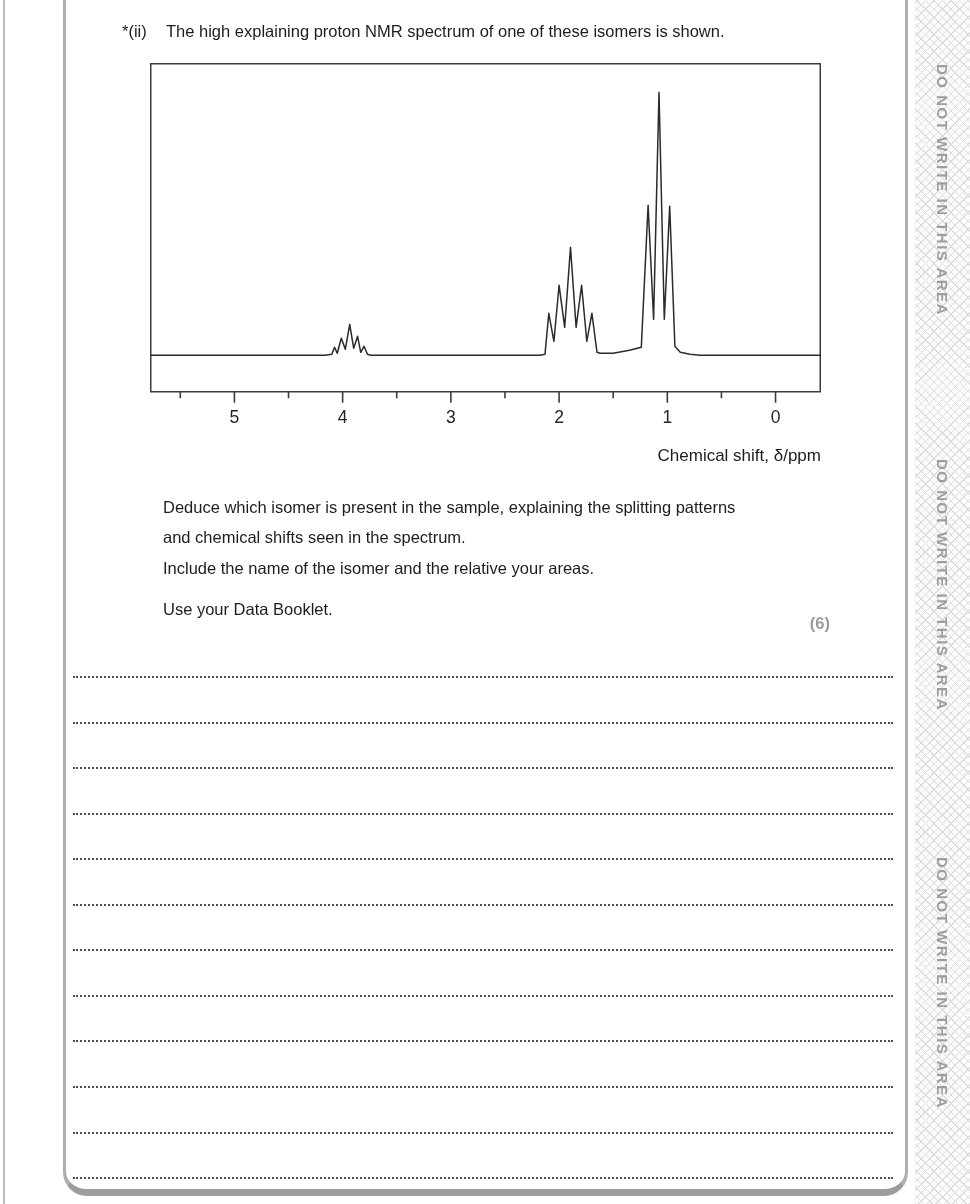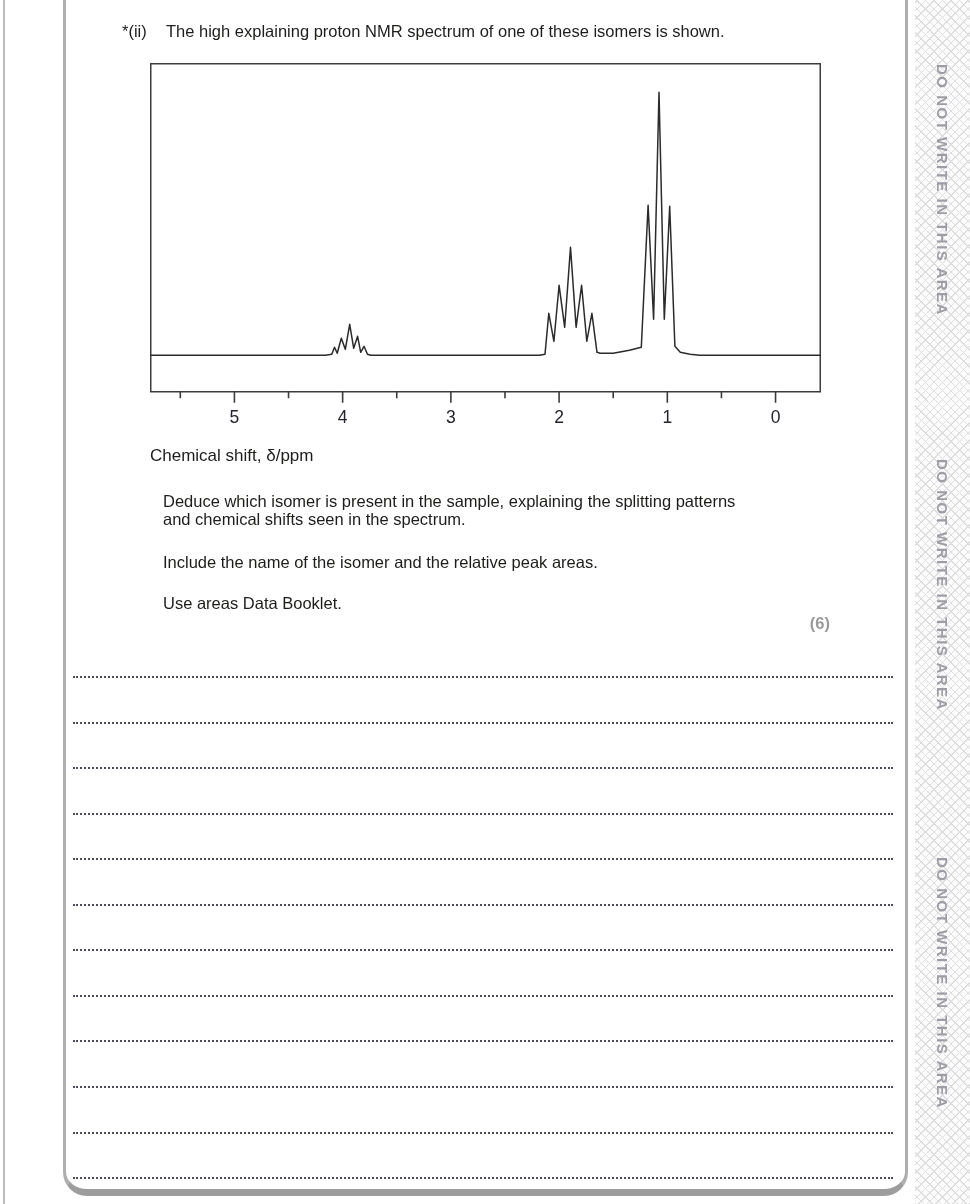--- a/index.html
+++ b/index.html
@@ -15,22 +15,22 @@
   }
   .question-header{position:absolute;left:122px;top:20px;display:flex;font-size:16.5px;line-height:22px;align-items:center;}
   .q-label{width:44px;flex:0 0 44px;}
   .chart-wrap{position:absolute;left:150px;top:63px;width:671px;height:345px;}
   .chart-wrap svg{display:block;}
   .frame{fill:none;stroke:#3c3c3c;stroke-width:1.5;}
   #spectrum-path{fill:none;stroke:#2b2b2b;stroke-width:1.5;stroke-linejoin:round;stroke-linecap:round;}
   .tickline{stroke:#3c3c3c;stroke-width:1.6;}
   .x-labels{position:absolute;left:150px;top:407px;width:671px;height:24px;}
   .x-tick-label{position:absolute;width:30px;margin-left:-15px;text-align:center;font-size:17.5px;color:#24242c;}
-  .axis-title{position:absolute;left:150px;top:446px;width:671px;text-align:left;font-size:17px;color:#1d1d1b;}
-  .para{position:absolute;left:163px;width:592px;font-size:16.5px;line-height:18px;}
+  .axis-title{position:absolute;left:150px;top:446px;width:671px;text-align:right;font-size:17px;color:#1d1d1b;}
+  .para{position:absolute;left:163px;width:592px;font-size:16.5px;line-height:30px;}
   .para-1{top:492px;}
   .para-2{top:553px;}
   .para-3{top:594px;}
   .marks{position:absolute;left:700px;top:614px;width:130px;text-align:right;font-size:16.5px;font-weight:bold;color:#9a9a9a;}
   .answer-line{position:absolute;left:73px;width:820px;height:1px;border-bottom:2px dotted #4c4c58;}
   .hatch-strip{
     position:absolute;left:915px;top:0;width:55px;height:1204px;background-color:#fcfcfc;
     background-image:
       repeating-linear-gradient(45deg, #dedede 0, #dedede 1px, transparent 1px, transparent 6px),
       repeating-linear-gradient(-45deg, #dedede 0, #dedede 1px, transparent 1px, transparent 6px);
@@ -80,22 +80,22 @@
     <span class="x-tick-label" style="left: 192.642px;">4</span>
     <span class="x-tick-label" style="left: 300.868px;">3</span>
     <span class="x-tick-label" style="left: 409.094px;">2</span>
     <span class="x-tick-label" style="left: 517.319px;">1</span>
     <span class="x-tick-label" style="left: 625.545px;">0</span>
   </div>
 
 <div class="axis-title">Chemical shift, δ/ppm</div>
 
 <div class="para para-1">Deduce which isomer is present in the sample, explaining the splitting patterns and chemical shifts seen in the spectrum.</div>
-<div class="para para-2">Include the name of the isomer and the relative peak areas.</div>
-<div class="para para-3">Use areas Data Booklet.</div>
+<div class="para para-2">Include the name of the isomer and the relative your areas.</div>
+<div class="para para-3">Use your Data Booklet.</div>
 
 <div class="marks">(6)</div>
 
 <div id="answer-lines">
     <div class="answer-line" style="top: 675px;"></div>
     <div class="answer-line" style="top: 720.55px;"></div>
     <div class="answer-line" style="top: 766.1px;"></div>
     <div class="answer-line" style="top: 811.65px;"></div>
     <div class="answer-line" style="top: 857.2px;"></div>
     <div class="answer-line" style="top: 902.75px;"></div>

